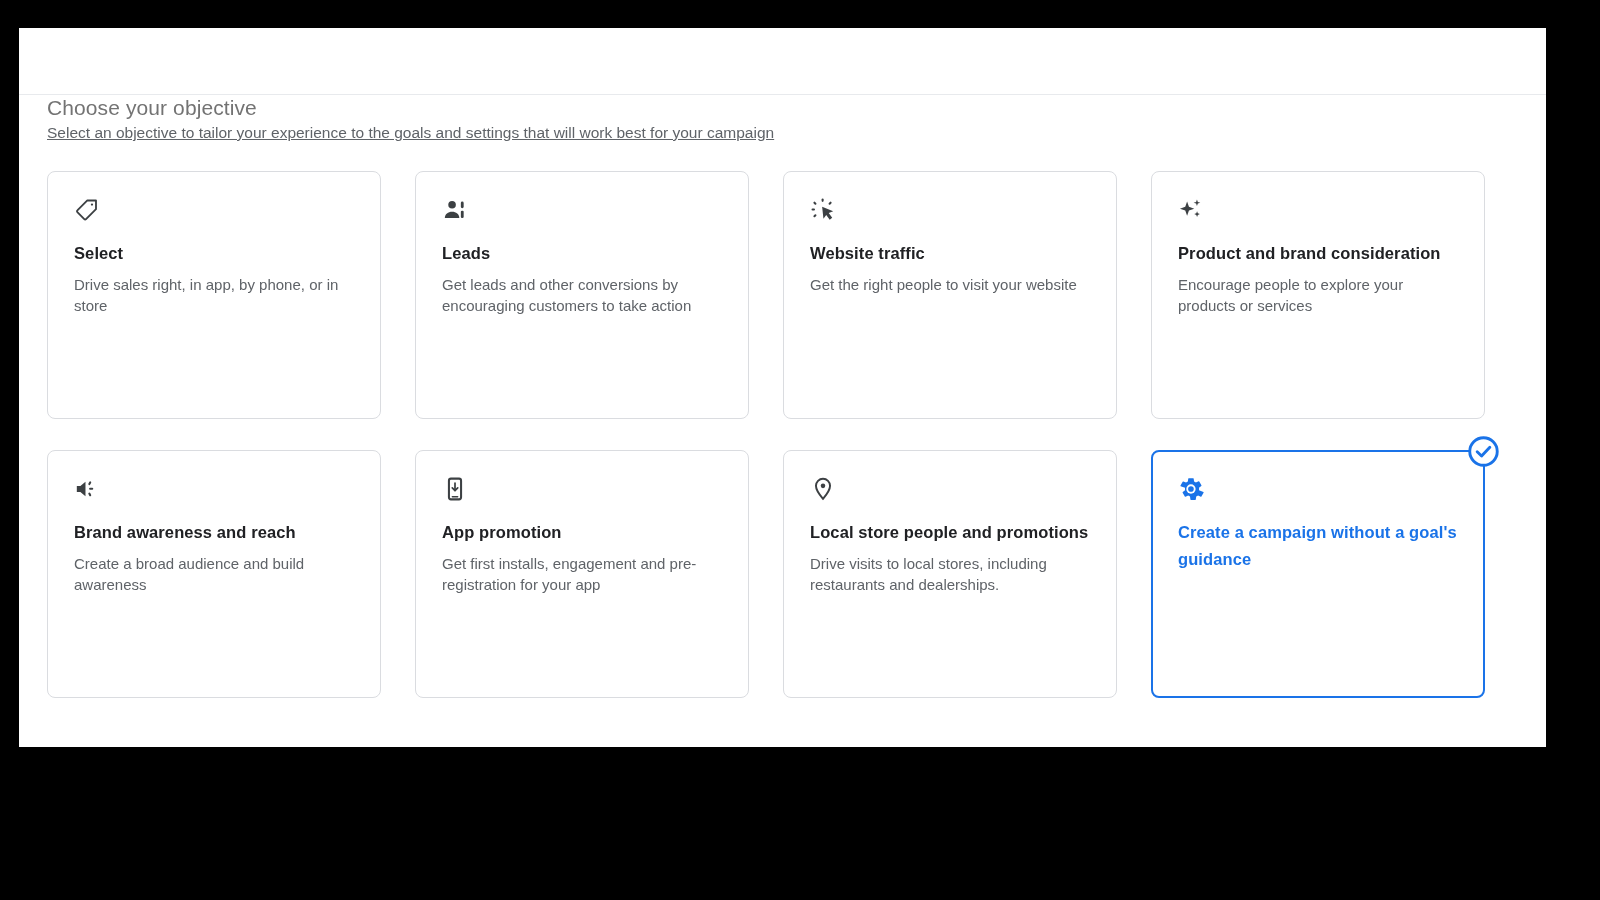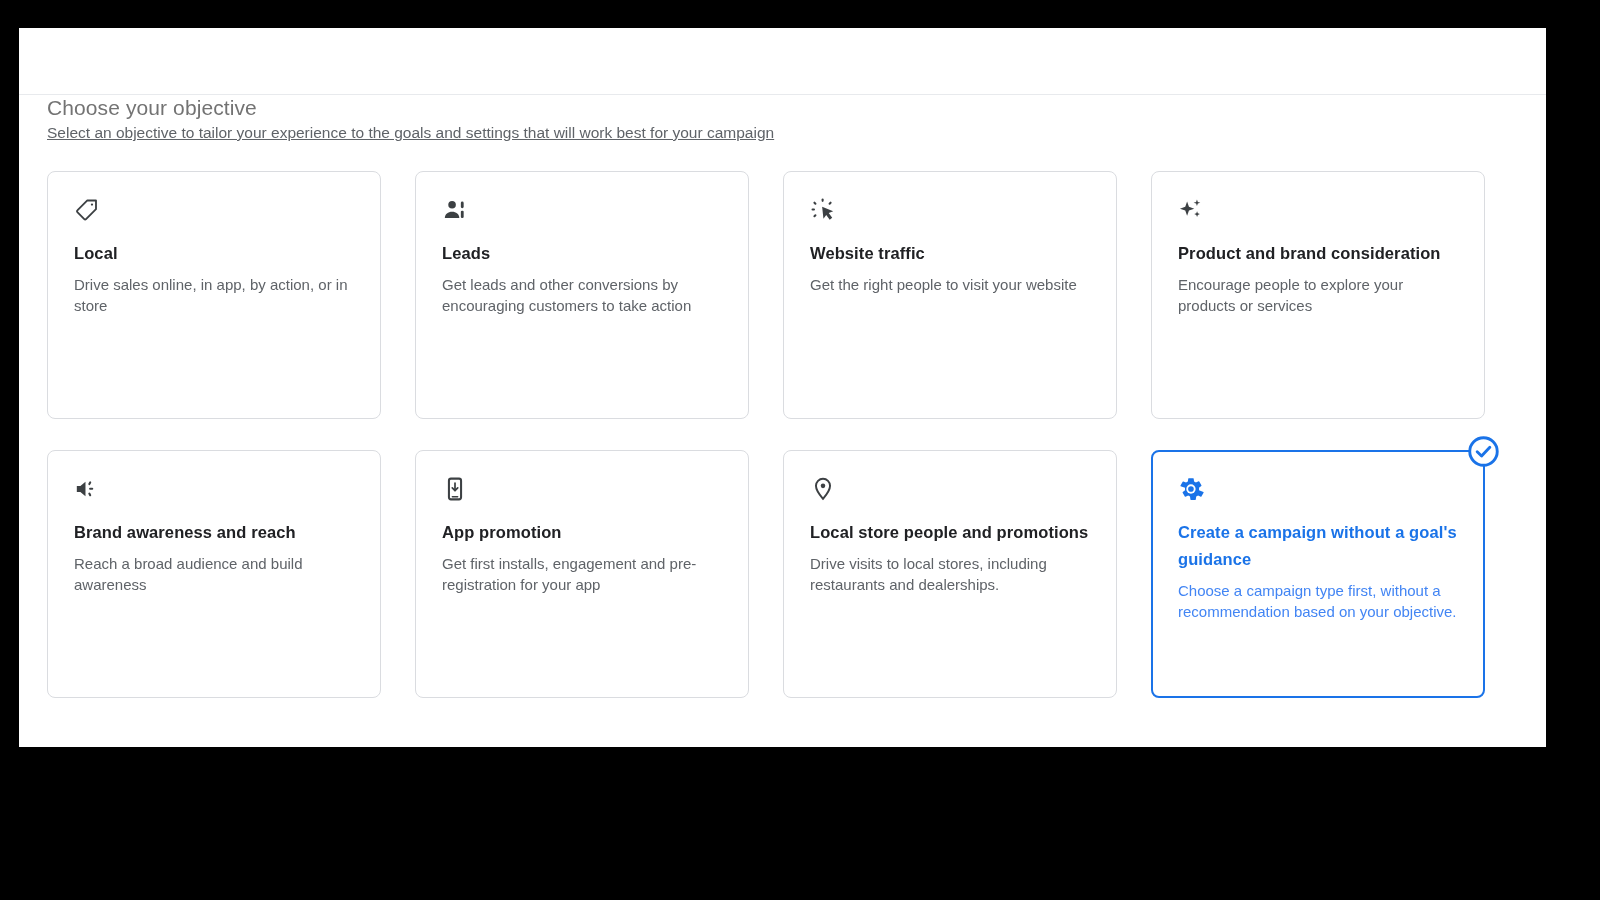--- a/index.html
+++ b/index.html
@@ -136,22 +136,22 @@
 
   <div id="objective-grid">
 
     <div class="objective-card">
       <span class="card-icon">
         <svg viewBox="0 0 24 24" width="26" height="26" fill="none" stroke="#3c4043" stroke-width="1.7" stroke-linejoin="round">
           <path d="M12.3 3.2H20.3V11.2L11.1 20.4a1.1 1.1 0 0 1-1.6 0L3.1 14a1.1 1.1 0 0 1 0-1.6z"></path>
           <circle cx="16.6" cy="7" r="1.05" fill="#3c4043" stroke="none"></circle>
         </svg>
       </span>
-      <p class="card-title">Local</p>
-      <p class="card-desc">Drive sales online, in app, by action, or in store</p>
+      <p class="card-title">Select</p>
+      <p class="card-desc">Drive sales right, in app, by phone, or in store</p>
     </div>
 
     <div class="objective-card">
       <span class="card-icon">
         <svg viewBox="0 0 24 24" width="26" height="26" fill="#3c4043">
           <circle cx="9.3" cy="7.2" r="3.5"></circle>
           <path d="M2.6 19.4c0-3.6 3-5.8 6.7-5.8s6.7 2.2 6.7 5.8z"></path>
           <rect x="17.4" y="4.2" width="2.6" height="6.2" rx="1.3"></rect>
           <rect x="17.4" y="12.6" width="2.6" height="6.8" rx="1.1"></rect>
         </svg>
@@ -190,21 +190,21 @@
     <div class="objective-card">
       <span class="card-icon">
         <svg viewBox="0 0 24 24" width="26" height="26" fill="#3c4043">
           <path d="M2.6 9.2h3.3L10.6 5.2v13.6L5.9 14.8H2.6z"></path>
           <rect x="13.6" y="4.9" width="1.9" height="3.6" rx="0.95" transform="rotate(28 14.55 6.7)"></rect>
           <rect x="13.9" y="10.9" width="3.9" height="1.9" rx="0.95"></rect>
           <rect x="13.6" y="15.2" width="1.9" height="3.6" rx="0.95" transform="rotate(-28 14.55 17)"></rect>
         </svg>
       </span>
       <p class="card-title">Brand awareness and reach</p>
-      <p class="card-desc">Reach a broad audience and build awareness</p>
+      <p class="card-desc">Create a broad audience and build awareness</p>
     </div>
 
     <div class="objective-card">
       <span class="card-icon">
         <svg viewBox="0 0 24 24" width="26" height="26" fill="none" stroke="#3c4043" stroke-width="1.9">
           <rect x="6.4" y="2.4" width="11.2" height="19.2" rx="1.9"></rect>
           <line x1="9.6" y1="19.1" x2="14.4" y2="19.1" stroke-width="1.5" stroke-linecap="round"></line>
           <line x1="12" y1="6.5" x2="12" y2="13.2" stroke-width="1.6" stroke-linecap="round"></line>
           <polyline points="9.5,10.9 12,13.4 14.5,10.9" stroke-width="1.6" stroke-linecap="round" stroke-linejoin="round"></polyline>
         </svg>
@@ -232,17 +232,16 @@
         </svg>
       </span>
       <span class="card-icon">
         <svg viewBox="0 0 24 24" width="26" height="26" fill="#1a73e8">
           <path d="M19.4 13.1c.04-.36.07-.72.07-1.1s-.03-.74-.08-1.1l2.11-1.63c.19-.15.24-.42.12-.64l-2-3.46a.5.5 0 0 0-.61-.22l-2.49 1c-.52-.4-1.08-.73-1.69-.98l-.38-2.65A.49.49 0 0 0 13.96 2h-4a.49.49 0 0 0-.48.42l-.38 2.65c-.61.25-1.17.59-1.69.98l-2.49-1a.49.49 0 0 0-.61.22l-2 3.46c-.13.22-.07.49.12.64L6.54 10.9c-.05.36-.09.73-.09 1.1s.03.74.08 1.1l-2.11 1.63c-.19.15-.24.42-.12.64l2 3.46c.12.22.39.3.61.22l2.49-1c.52.4 1.08.73 1.69.98l.38 2.65c.03.24.24.42.48.42h4c.24 0 .45-.18.48-.42l.38-2.65c.61-.25 1.17-.59 1.69-.98l2.49 1c.22.08.49 0 .61-.22l2-3.46a.5.5 0 0 0-.12-.64z"></path>
           <circle cx="11.96" cy="12" r="4.3" fill="#ffffff"></circle>
           <circle cx="11.96" cy="12" r="2.6" fill="#1a73e8"></circle>
         </svg>
       </span>
       <p class="card-title">Create a campaign without a goal's guidance</p>
-      <p class="card-desc">Choose a campaign type first, without a recommendation based on your objective.</p>
     </div>
 
   </div>
 </div>
 
 </body></html>

